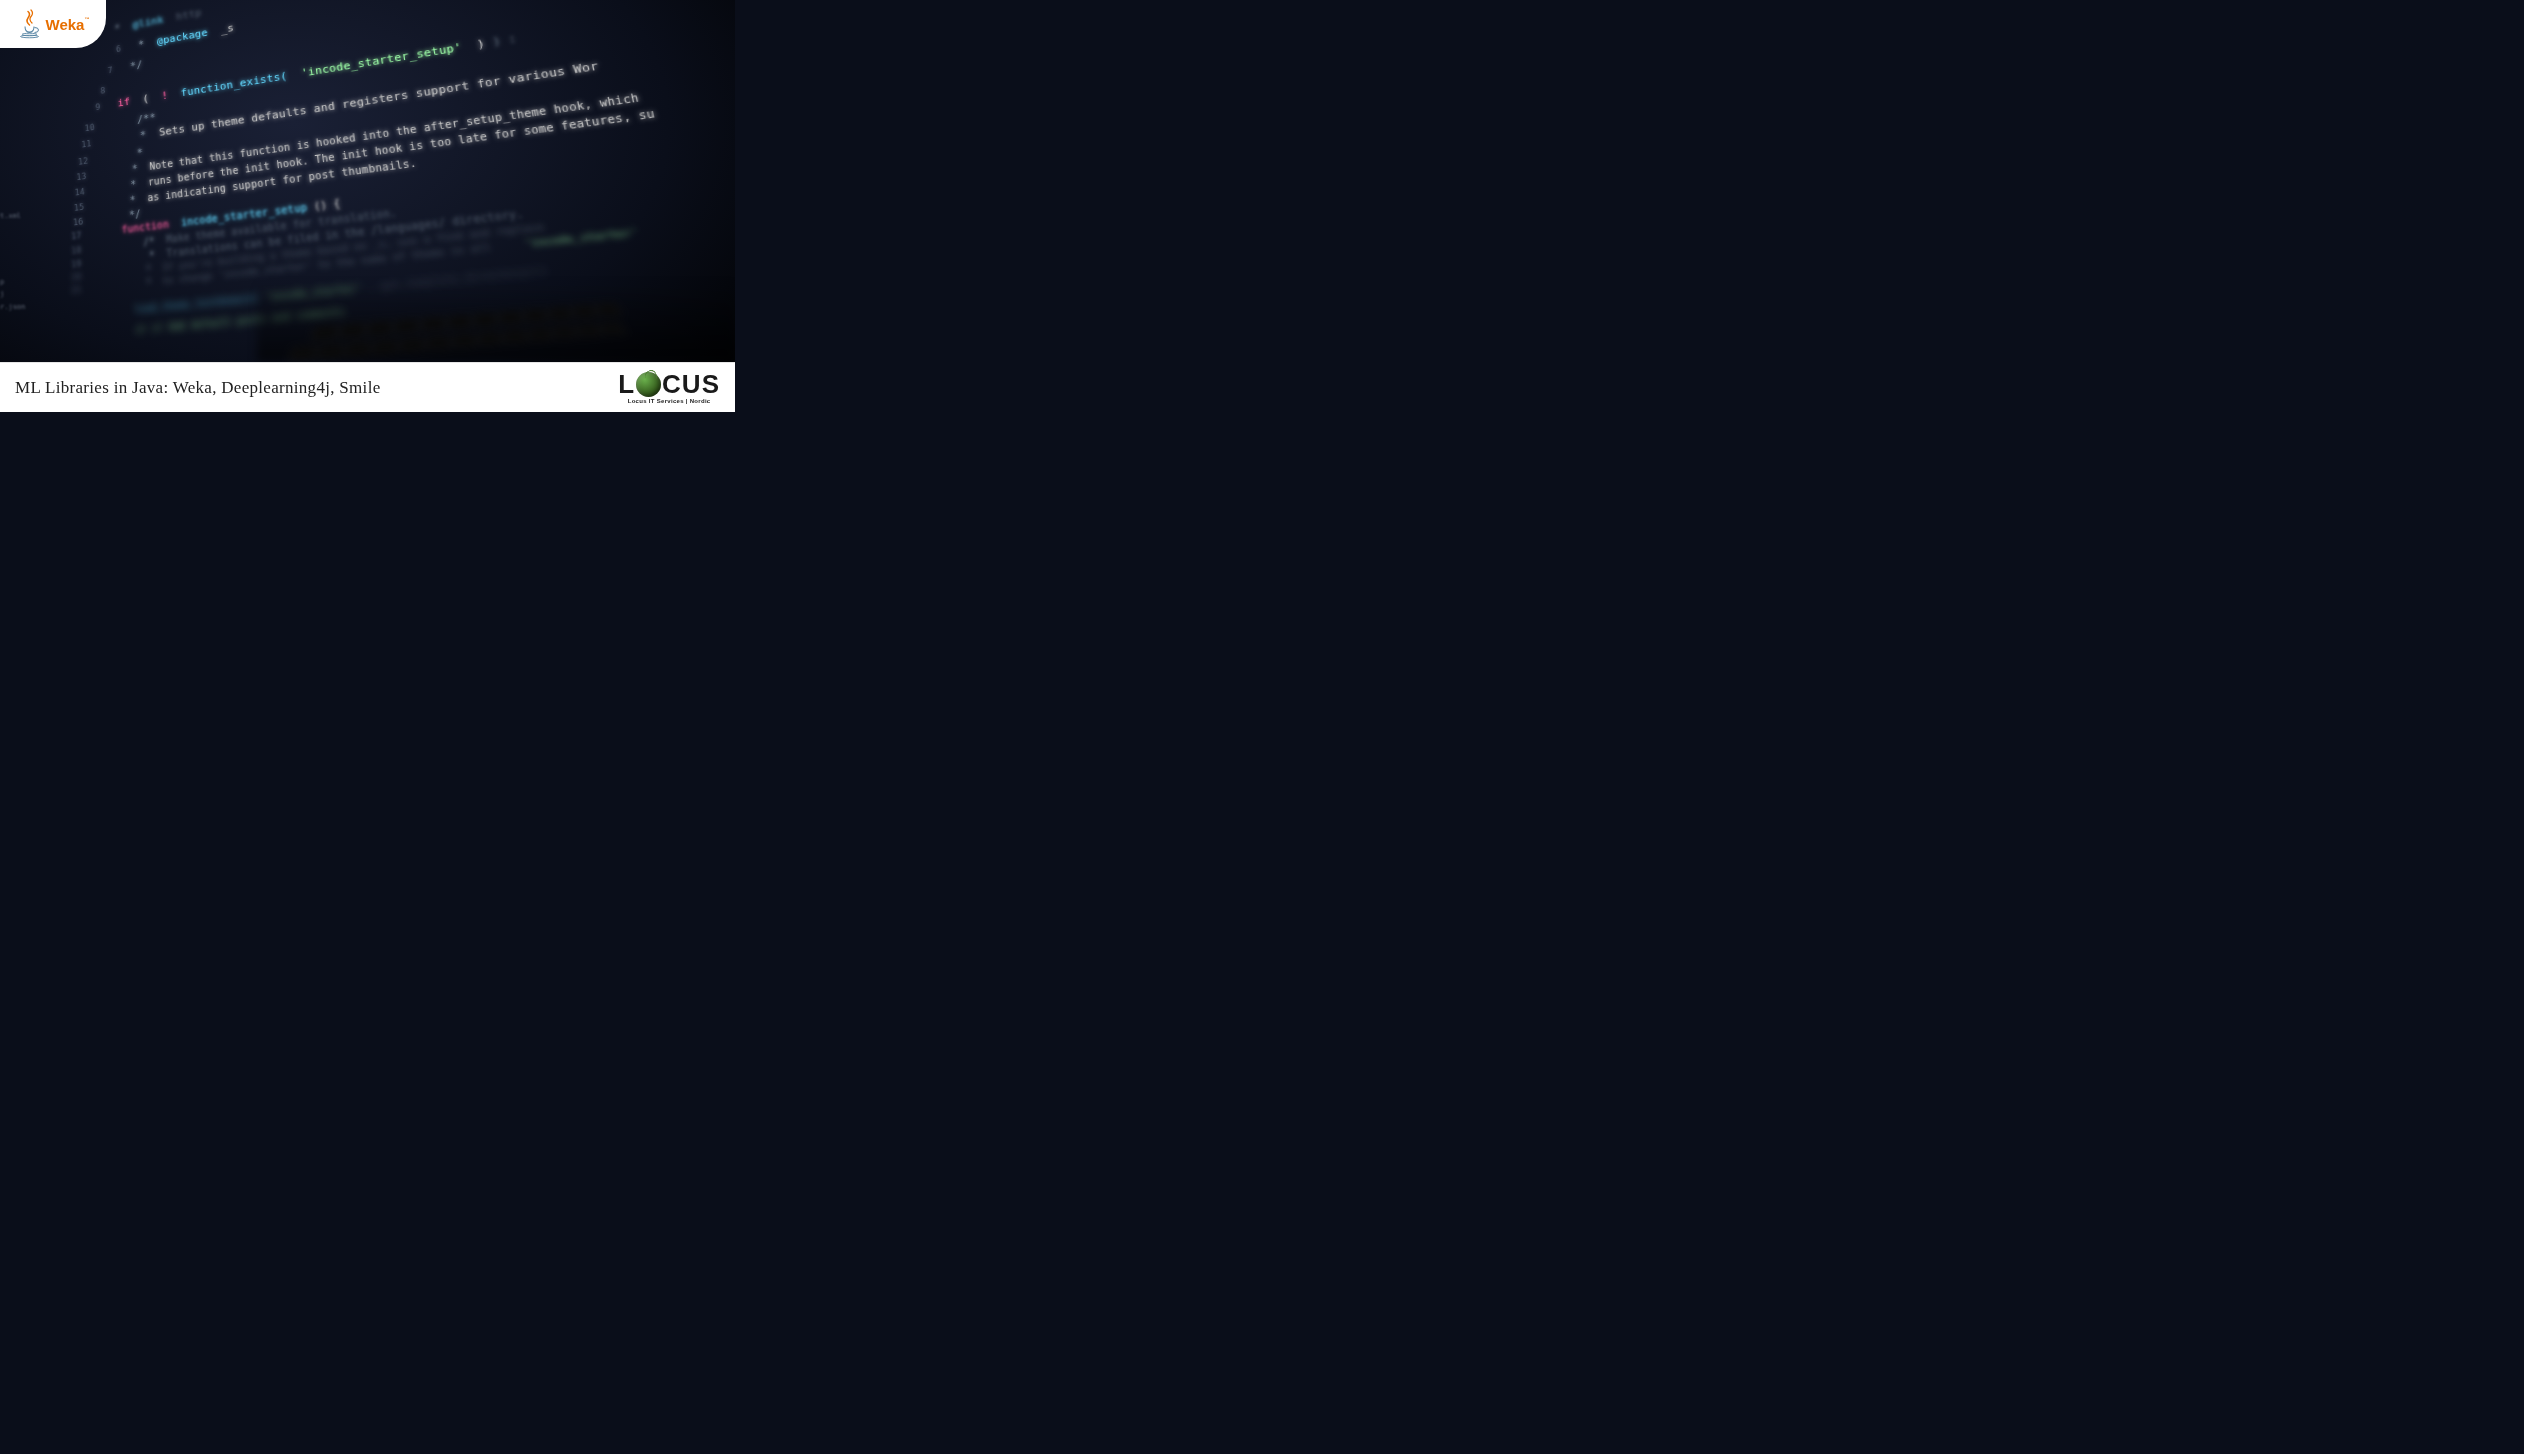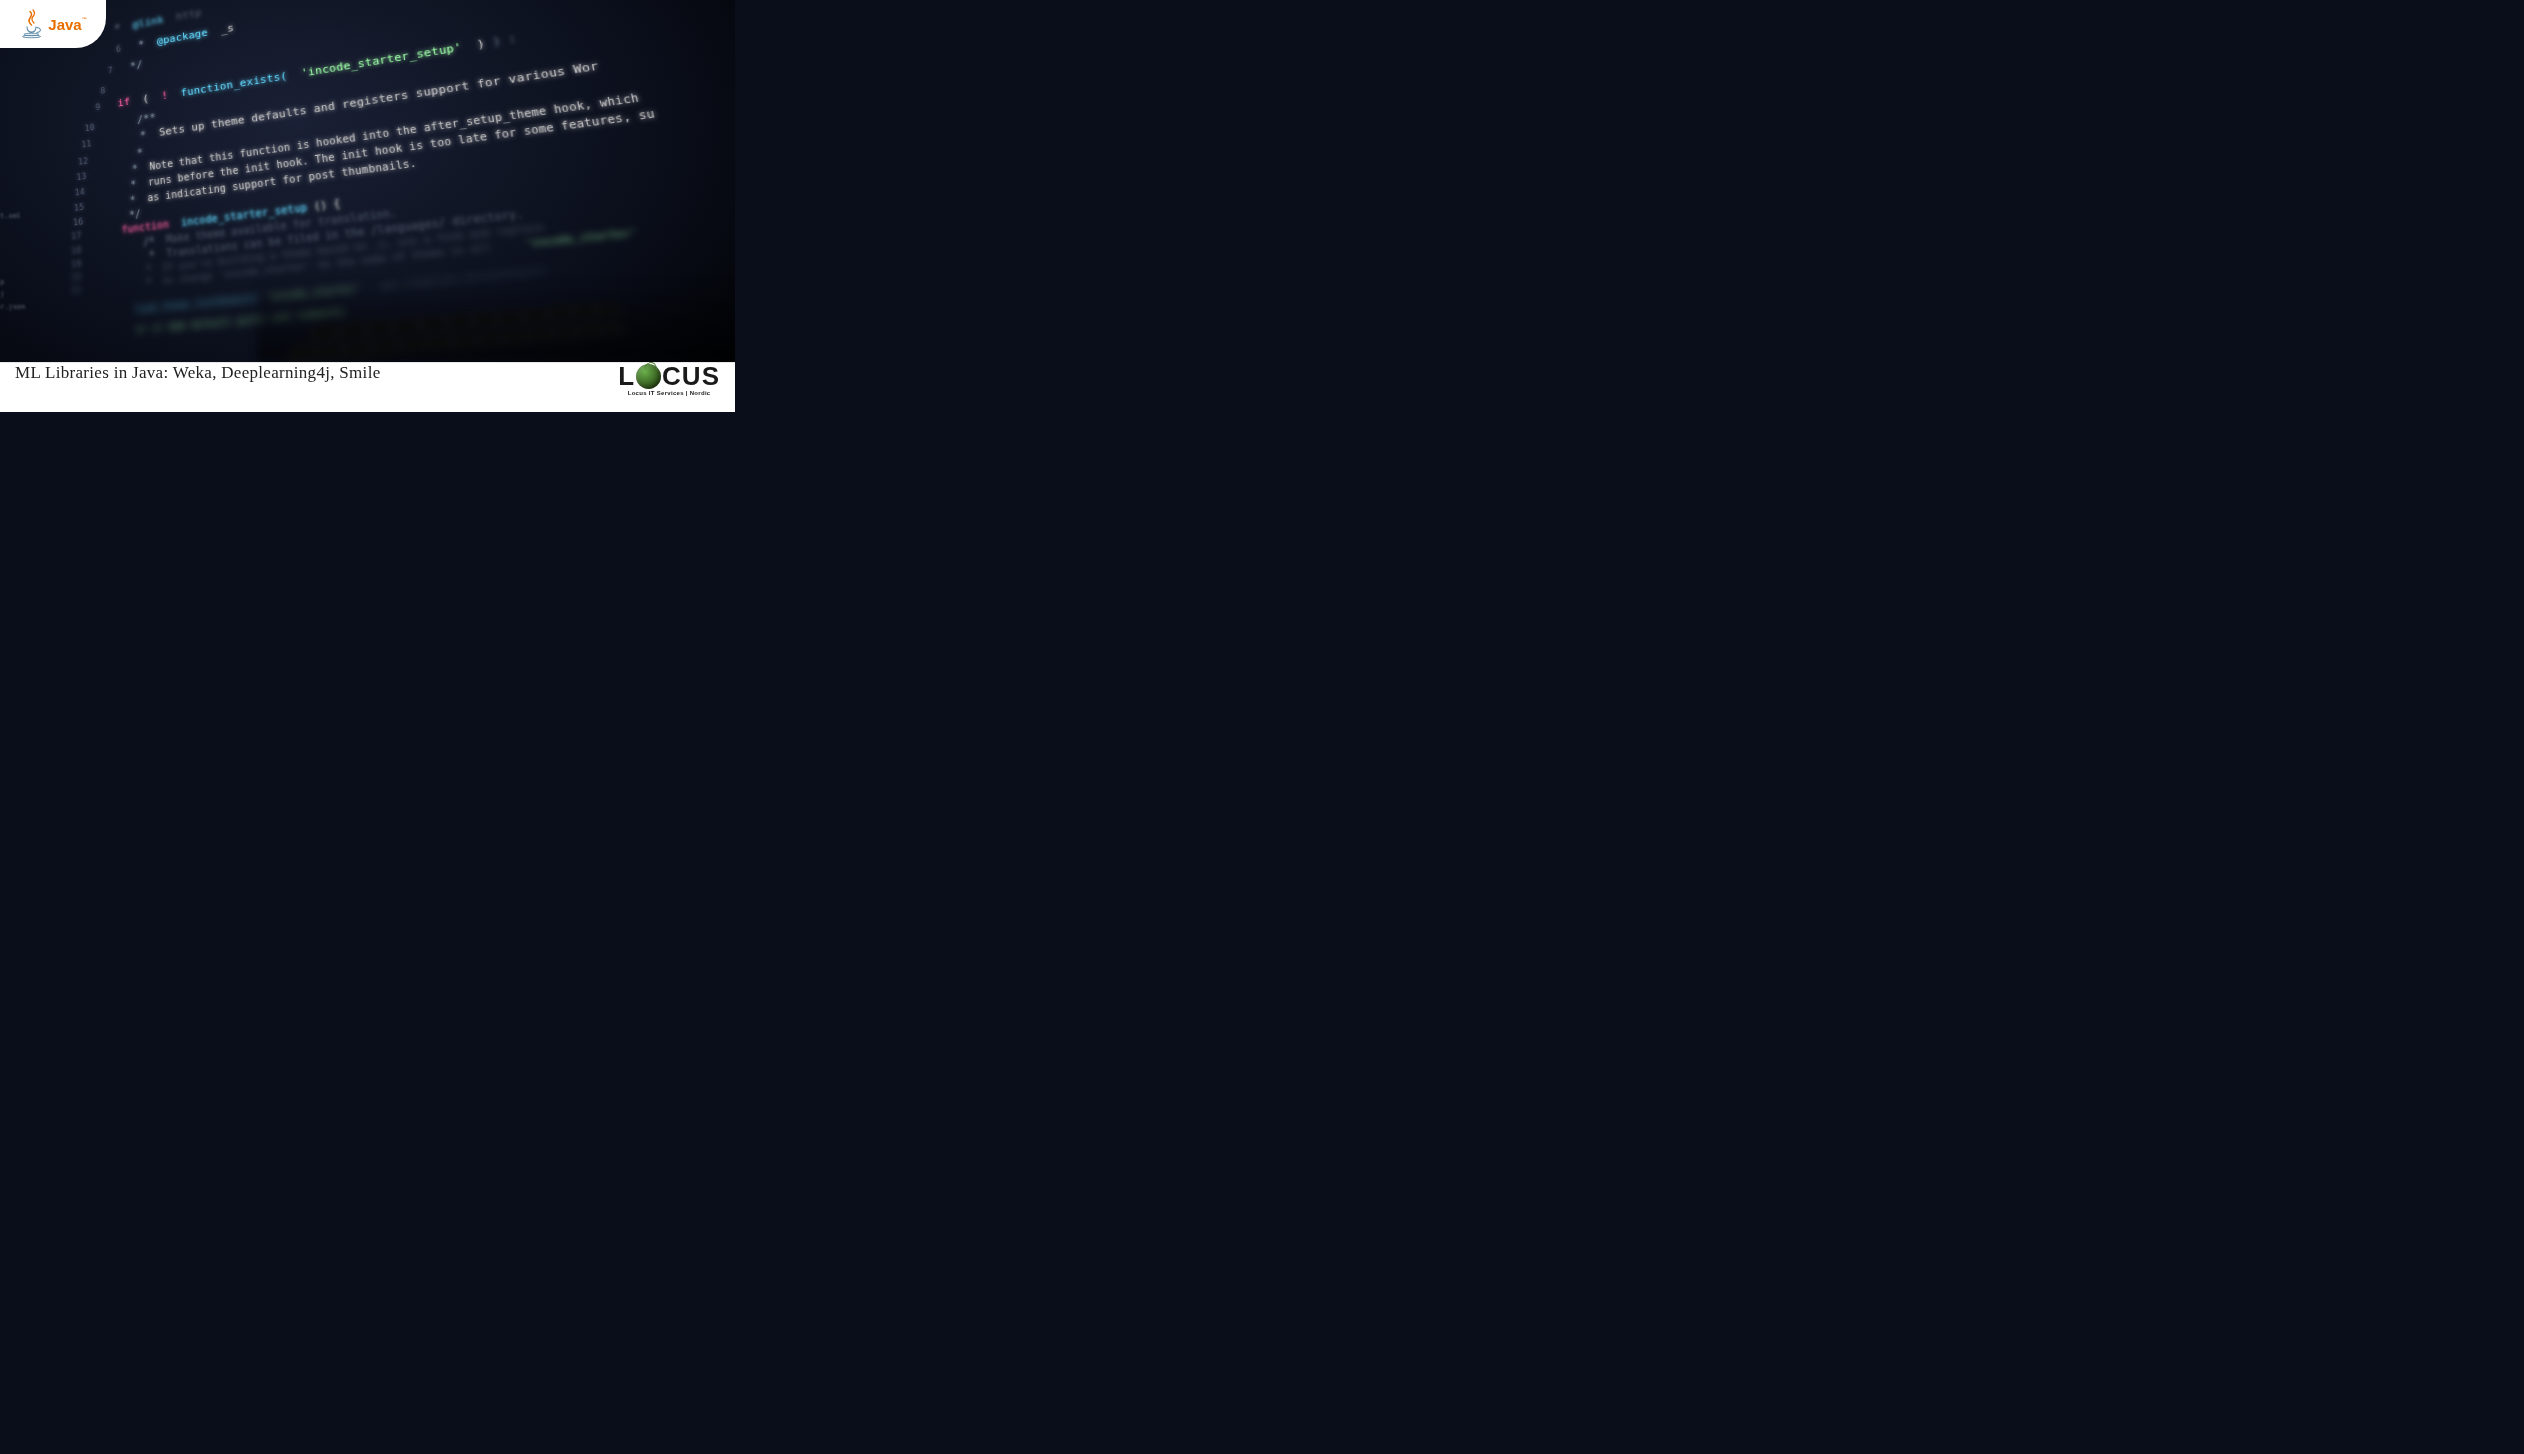--- a/index.html
+++ b/index.html
@@ -111,20 +111,21 @@
   
   
   .title-bar {
     position: absolute;
     bottom: 0;
     left: 0;
     width: 100%;
     height: 50px;
     background: #ffffff;
     display: flex;
+    align-items: center;
     justify-content: space-between;
     padding: 0 15px;
     box-sizing: border-box;
     border-top: 1px solid #e5e5e5;
     z-index: 100;
   }
   
   .title-text {
     font-family: 'Comic Sans MS', 'Segoe Script', cursive;
     font-size: 17px;
@@ -218,21 +219,21 @@
       <svg viewBox="0 0 50 60" width="25" height="30">
         <path d="M 15 35 Q 15 48 25 48 Q 35 48 35 35 L 33 35 Q 33 45 25 45 Q 17 45 17 35 Z" fill="#5382a1"></path>
         <ellipse cx="25" cy="51" rx="15" ry="2.5" fill="none" stroke="#5382a1" stroke-width="1.8"></ellipse>
         <ellipse cx="25" cy="55" rx="18" ry="2.5" fill="none" stroke="#5382a1" stroke-width="1.8"></ellipse>
         <path d="M 35 37 Q 43 37 43 42 Q 43 47 35 47" fill="none" stroke="#5382a1" stroke-width="2"></path>
         <path d="M 22 5 Q 28 10 22 18 Q 17 25 25 32" fill="none" stroke="#e76f00" stroke-width="3" stroke-linecap="round"></path>
         <path d="M 28 2 Q 34 8 28 15 Q 23 21 30 28" fill="none" stroke="#e76f00" stroke-width="2.5" stroke-linecap="round"></path>
       </svg>
     </div>
     <div class="java-text">
-      <span>Java</span><span class="java-trademark">™</span>
+      <span>Weka</span><span class="java-trademark">™</span>
     </div>
   </div>
 
   <div class="sidebar-hint" style="top:212px">t.xml</div>
   <div class="sidebar-hint" style="top:278px">p</div>
   <div class="sidebar-hint" style="top:290px">j</div>
   <div class="sidebar-hint" style="top:303px">r.json</div>
 
   <div class="code-area">
 

